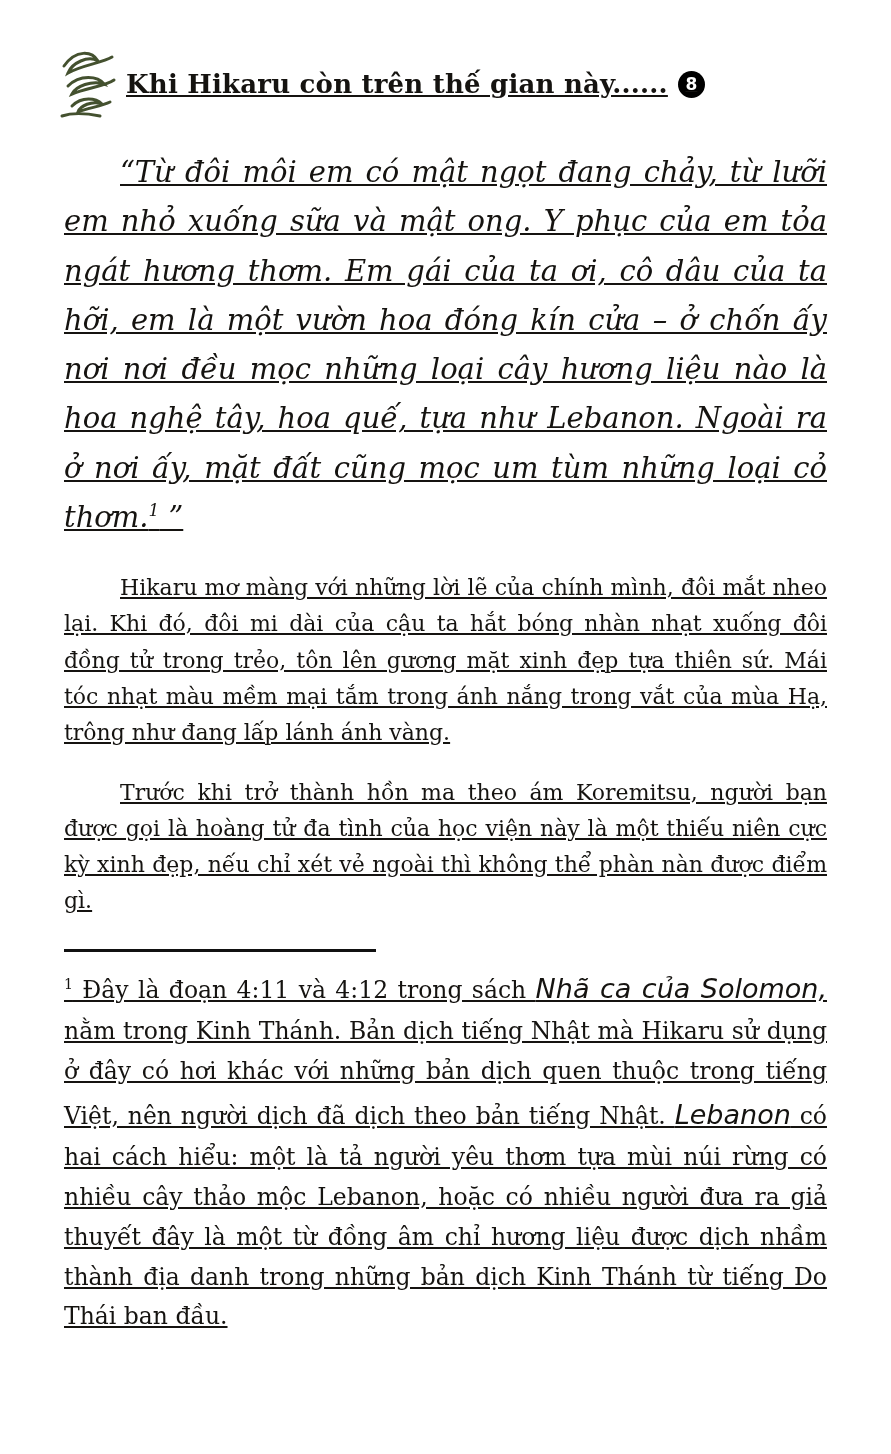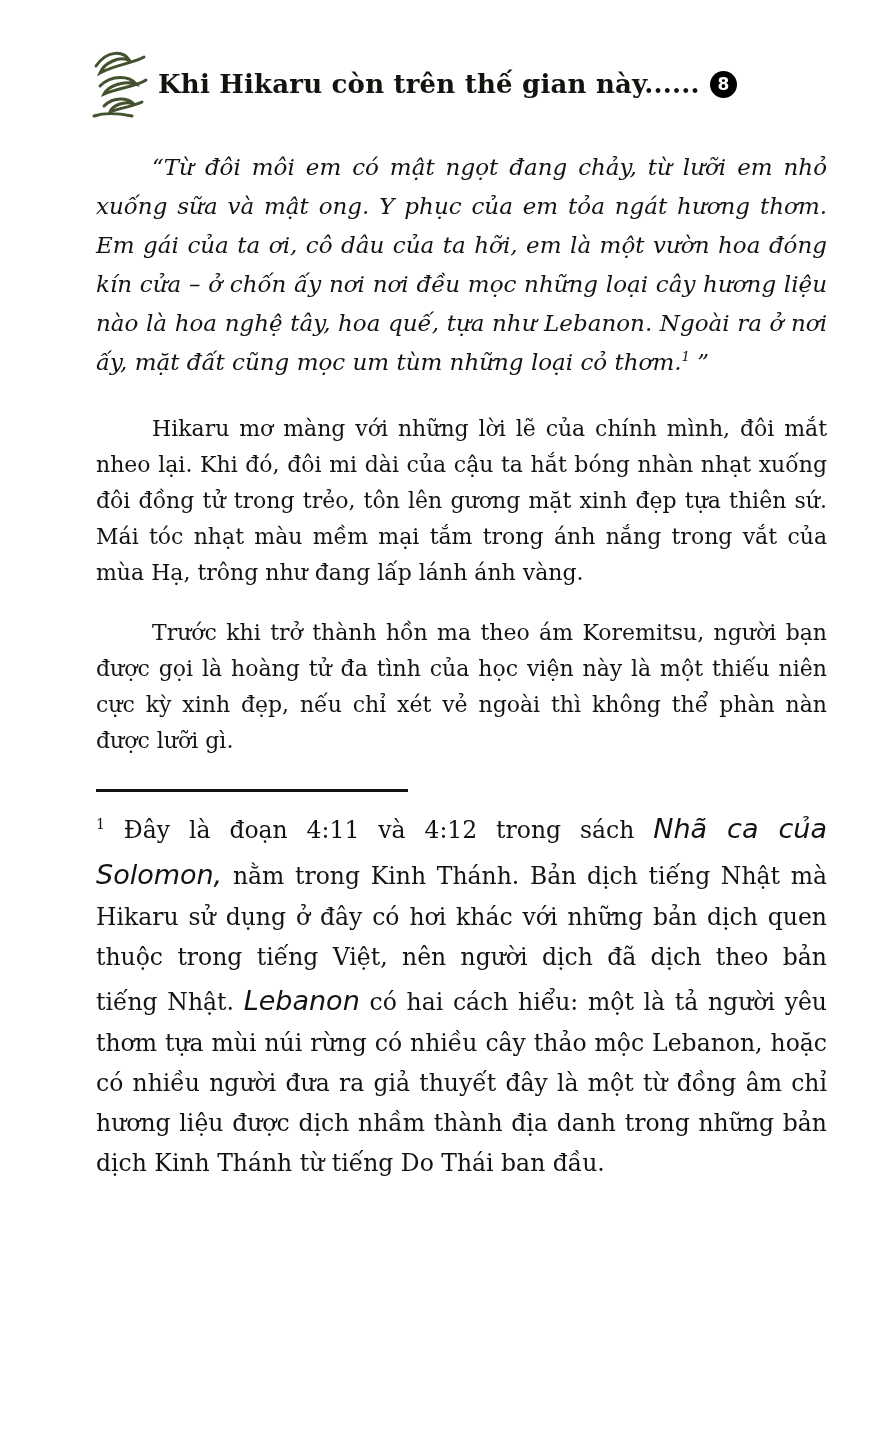--- a/index.html
+++ b/index.html
@@ -8,21 +8,22 @@
     height: 1454px;
     background: #ffffff;
     font-family: "DejaVu Serif", "Liberation Serif", serif;
     color: #151310;
     overflow: hidden;
   }
   .page {
     box-sizing: border-box;
     width: 891px;
     height: 1304px;
-    padding: 46px 64px 0 96px;
+    padding: 46px 64px 0 64px;
+    text-decoration: underline;
   }
   .page-header {
     display: flex;
     align-items: center;
     margin-left: -8px;
     margin-bottom: 26px;
   }
   .logo-wrap {
     width: 64px;
     height: 76px;
@@ -45,21 +46,21 @@
     background: #000;
     color: #fff;
     font-size: 17px;
     font-weight: bold;
     margin-left: 10px;
     font-family: "DejaVu Sans", sans-serif;
   }
   p { margin: 0; }
   .quote {
     font-style: italic;
-    font-size: 23px;
+    font-size: 29px;
     line-height: 1.70;
     text-align: justify;
     text-indent: 56px;
     margin-bottom: 28px;
   }
   .body-para {
     font-size: 22px;
     line-height: 1.64;
     text-align: justify;
     text-indent: 56px;
@@ -111,19 +112,19 @@
       </svg>
     </span>
     <span class="header-title">Khi Hikaru còn trên thế gian này......</span>
     <span class="chapter-badge">8</span>
   </header>
 
   <p class="quote"><span>“Từ đôi môi em có mật ngọt đang chảy, từ lưỡi em nhỏ xuống sữa và mật ong. Y phục của em tỏa ngát hương thơm. Em gái của ta ơi, cô dâu của ta hỡi, em là một vườn hoa đóng kín cửa – ở chốn ấy nơi nơi đều mọc những loại cây hương liệu nào là hoa nghệ tây, hoa quế, tựa như Lebanon. Ngoài ra ở nơi ấy, mặt đất cũng mọc um tùm những loại cỏ thơm.</span><sup class="fn-ref">1</sup><span> ”</span></p>
 
   <p class="body-para">Hikaru mơ màng với những lời lẽ của chính mình, đôi mắt nheo lại. Khi đó, đôi mi dài của cậu ta hắt bóng nhàn nhạt xuống đôi đồng tử trong trẻo, tôn lên gương mặt xinh đẹp tựa thiên sứ. Mái tóc nhạt màu mềm mại tắm trong ánh nắng trong vắt của mùa Hạ, trông như đang lấp lánh ánh vàng.</p>
 
-  <p class="body-para">Trước khi trở thành hồn ma theo ám Koremitsu, người bạn được gọi là hoàng tử đa tình của học viện này là một thiếu niên cực kỳ xinh đẹp, nếu chỉ xét vẻ ngoài thì không thể phàn nàn được lưỡi gì.</p>
+  <p class="body-para">Trước khi trở thành hồn ma theo ám Koremitsu, người bạn được gọi là hoàng tử đa tình của học viện này là một thiếu niên cực kỳ xinh đẹp, nếu chỉ xét vẻ ngoài thì không thể phàn nàn được điểm gì.</p>
 
   <div class="footnote-rule"></div>
 
   <p class="footnote"><sup class="fn-marker">1</sup><span> Đây là đoạn 4:11 và 4:12 trong sách </span><span class="fn-em">Nhã ca của Solomon,</span><span> nằm trong Kinh Thánh. Bản dịch tiếng Nhật mà Hikaru sử dụng ở đây có hơi khác với những bản dịch quen thuộc trong tiếng Việt, nên người dịch đã dịch theo bản tiếng Nhật. </span><span class="fn-em">Lebanon</span><span> có hai cách hiểu: một là tả người yêu thơm tựa mùi núi rừng có nhiều cây thảo mộc Lebanon, hoặc có nhiều người đưa ra giả thuyết đây là một từ đồng âm chỉ hương liệu được dịch nhầm thành địa danh trong những bản dịch Kinh Thánh từ tiếng Do Thái ban đầu.</span></p>
 
 </div>
 
 </body></html>

